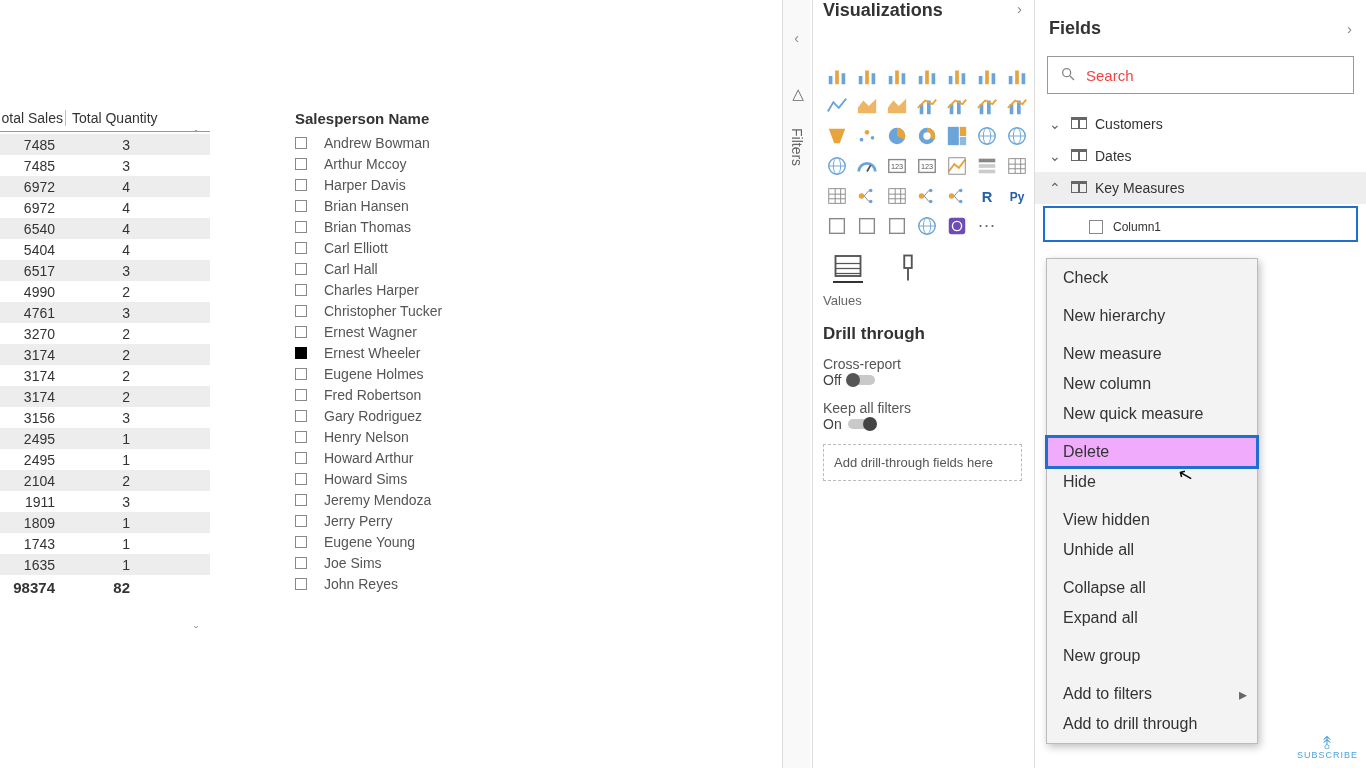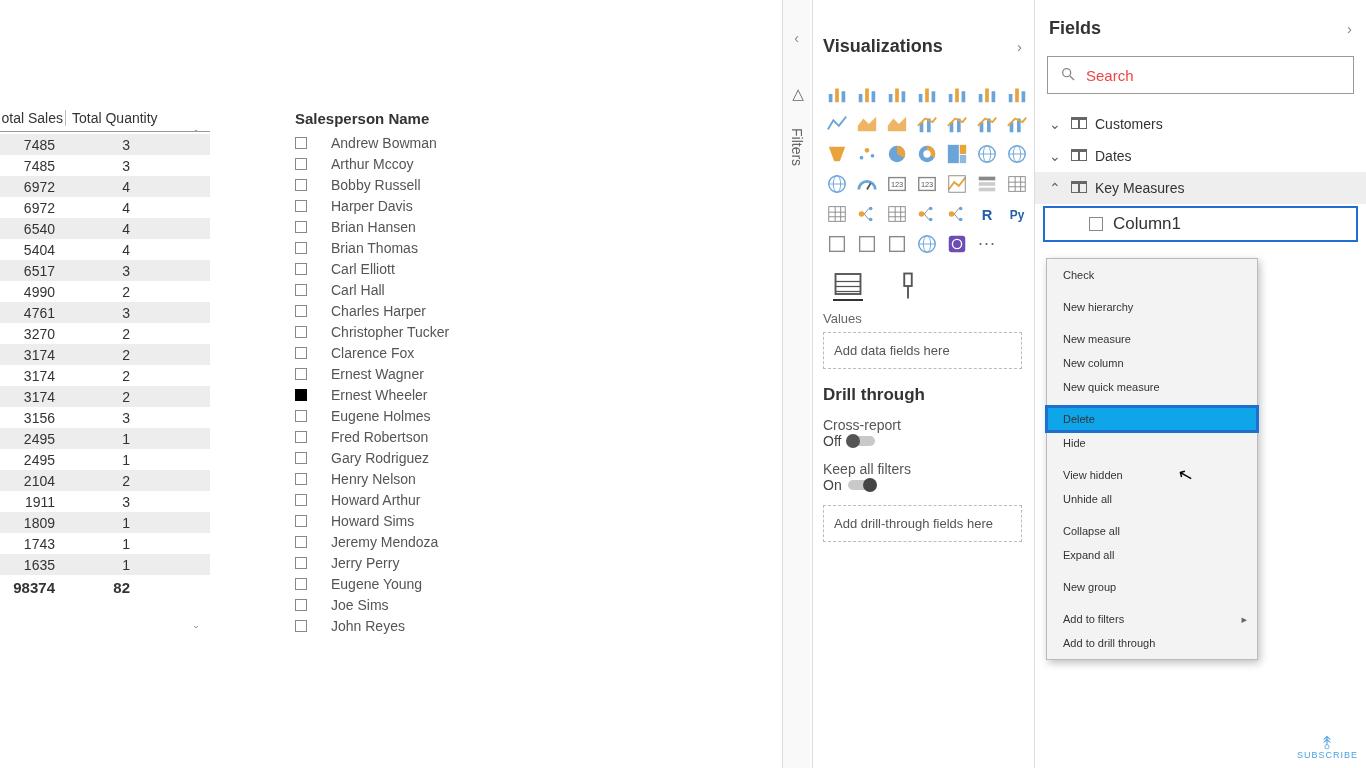--- a/index.html
+++ b/index.html
@@ -64,21 +64,21 @@
 .slicer {
   position: absolute;
   top: 110px;
   left: 295px;
   width: 270px;
 }
 .slicer-title { font-size: 15px; font-weight: 600; margin-bottom: 5px; }
 .slicer-item {
   display: flex;
   align-items: center;
-  gap: 24px;
+  gap: 17px;
   font-size: 14px;
   color: #555;
   height: 21px;
   cursor: pointer;
 }
 .slicer-box {
   width: 12px; height: 12px;
   border: 1.5px solid #888;
   background: #fff;
 }
@@ -113,23 +113,22 @@
   left: 812px;
   top: 0;
   width: 220px;
   height: 768px;
   border-left: 1px solid #ddd;
   padding: 0 10px;
 }
 .pane-header {
   display: flex;
   justify-content: space-between;
-  align-items: center;
+  align-items: flex-start;
   height: 56px;
-  margin-top: 18px;
 }
 .pane-title { font-size: 18px; font-weight: 600; color: #333; }
 .pane-chevron { font-size: 15px; color: #888; cursor: pointer; }
 
 .viz-grid {
   display: grid;
   grid-template-columns: repeat(7, 27px);
   gap: 3px;
   margin-top: 6px;
 }
@@ -192,47 +191,47 @@
 .table-item {
   display: flex; align-items: center; gap: 8px;
   padding: 8px 14px;
   font-size: 14px;
   cursor: pointer;
 }
 .table-item .chev { width: 14px; color: #666; font-size: 12px; }
 .table-item.selected { background: #eee; }
 .field-row {
   display: flex; align-items: center; gap: 10px;
-  padding: 6px 14px 6px 44px;
-  font-size: 17px;
+  padding: 12px 14px 6px 44px;
+  font-size: 12px;
   cursor: pointer;
   border: 2px solid #1f6fd1;
   margin: 2px 8px;
 }
 .field-row .fchk { width: 14px; height: 14px; border: 1.5px solid #888; }
 
 
 .ctx-menu {
   position: absolute;
   left: 1046px;
   top: 258px;
   width: 212px;
   background: #f3f3f3;
   border: 1px solid #bbb;
   box-shadow: 2px 3px 8px rgba(0,0,0,0.25);
   padding: 4px 0;
   z-index: 30;
 }
 .ctx-item {
   padding: 6px 16px;
-  font-size: 11px;
+  font-size: 16px;
   cursor: pointer;
   position: relative;
 }
-.ctx-item:hover, .ctx-item.hov { background: #0ea5e9; }
+.ctx-item:hover, .ctx-item.hov { background: #f0abfc; }
 .ctx-item.hov { outline: 3px solid #1f6fd1; outline-offset: -1px; }
 .ctx-sep { height: 8px; }
 .ctx-sub::after { content: '▸'; position: absolute; right: 10px; color: #666; }
 
 .cursor-ptr {
   position: absolute;
   left: 1178px; top: 464px;
   font-size: 18px; color: #000;
   z-index: 40;
   transform: rotate(-15deg);
@@ -363,24 +362,20 @@
         <div class="slicer-item">
           <span class="slicer-box"></span>
           <span>Andrew Bowman</span>
         </div>
         <div class="slicer-item">
           <span class="slicer-box"></span>
           <span>Arthur Mccoy</span>
         </div>
         <div class="slicer-item">
           <span class="slicer-box"></span>
-          <span>Bobby Russell</span>
-        </div>
-        <div class="slicer-item">
-          <span class="slicer-box"></span>
           <span>Harper Davis</span>
         </div>
         <div class="slicer-item">
           <span class="slicer-box"></span>
           <span>Brian Hansen</span>
         </div>
         <div class="slicer-item">
           <span class="slicer-box"></span>
           <span>Brian Thomas</span>
         </div>
@@ -392,24 +387,20 @@
           <span class="slicer-box"></span>
           <span>Carl Hall</span>
         </div>
         <div class="slicer-item">
           <span class="slicer-box"></span>
           <span>Charles Harper</span>
         </div>
         <div class="slicer-item">
           <span class="slicer-box"></span>
           <span>Christopher Tucker</span>
-        </div>
-        <div class="slicer-item">
-          <span class="slicer-box"></span>
-          <span>Clarence Fox</span>
         </div>
         <div class="slicer-item">
           <span class="slicer-box"></span>
           <span>Ernest Wagner</span>
         </div>
         <div class="slicer-item">
           <span class="slicer-box checked"></span>
           <span>Ernest Wheeler</span>
         </div>
         <div class="slicer-item">
@@ -755,21 +746,20 @@
     </div>
     <div class="viz-tab-icon">
       <svg viewBox="0 0 24 24">
           <rect x="9" y="2" width="6" height="10" fill="none" stroke="#555" stroke-width="1.5"></rect>
           <line x1="12" y1="12" x2="12" y2="22" stroke="#555" stroke-width="1.5"></line>
         </svg>
     </div>
   </div>
 
   <div class="section-label">Values</div>
-  <div class="field-well">Add data fields here</div>
 
   <div class="drill-title">Drill through</div>
 
   <div class="drill-row">
     <span>Cross-report</span>
   </div>
   <div class="toggle">
     <span>Off</span>
     <span class="switch off"></span>
   </div>

